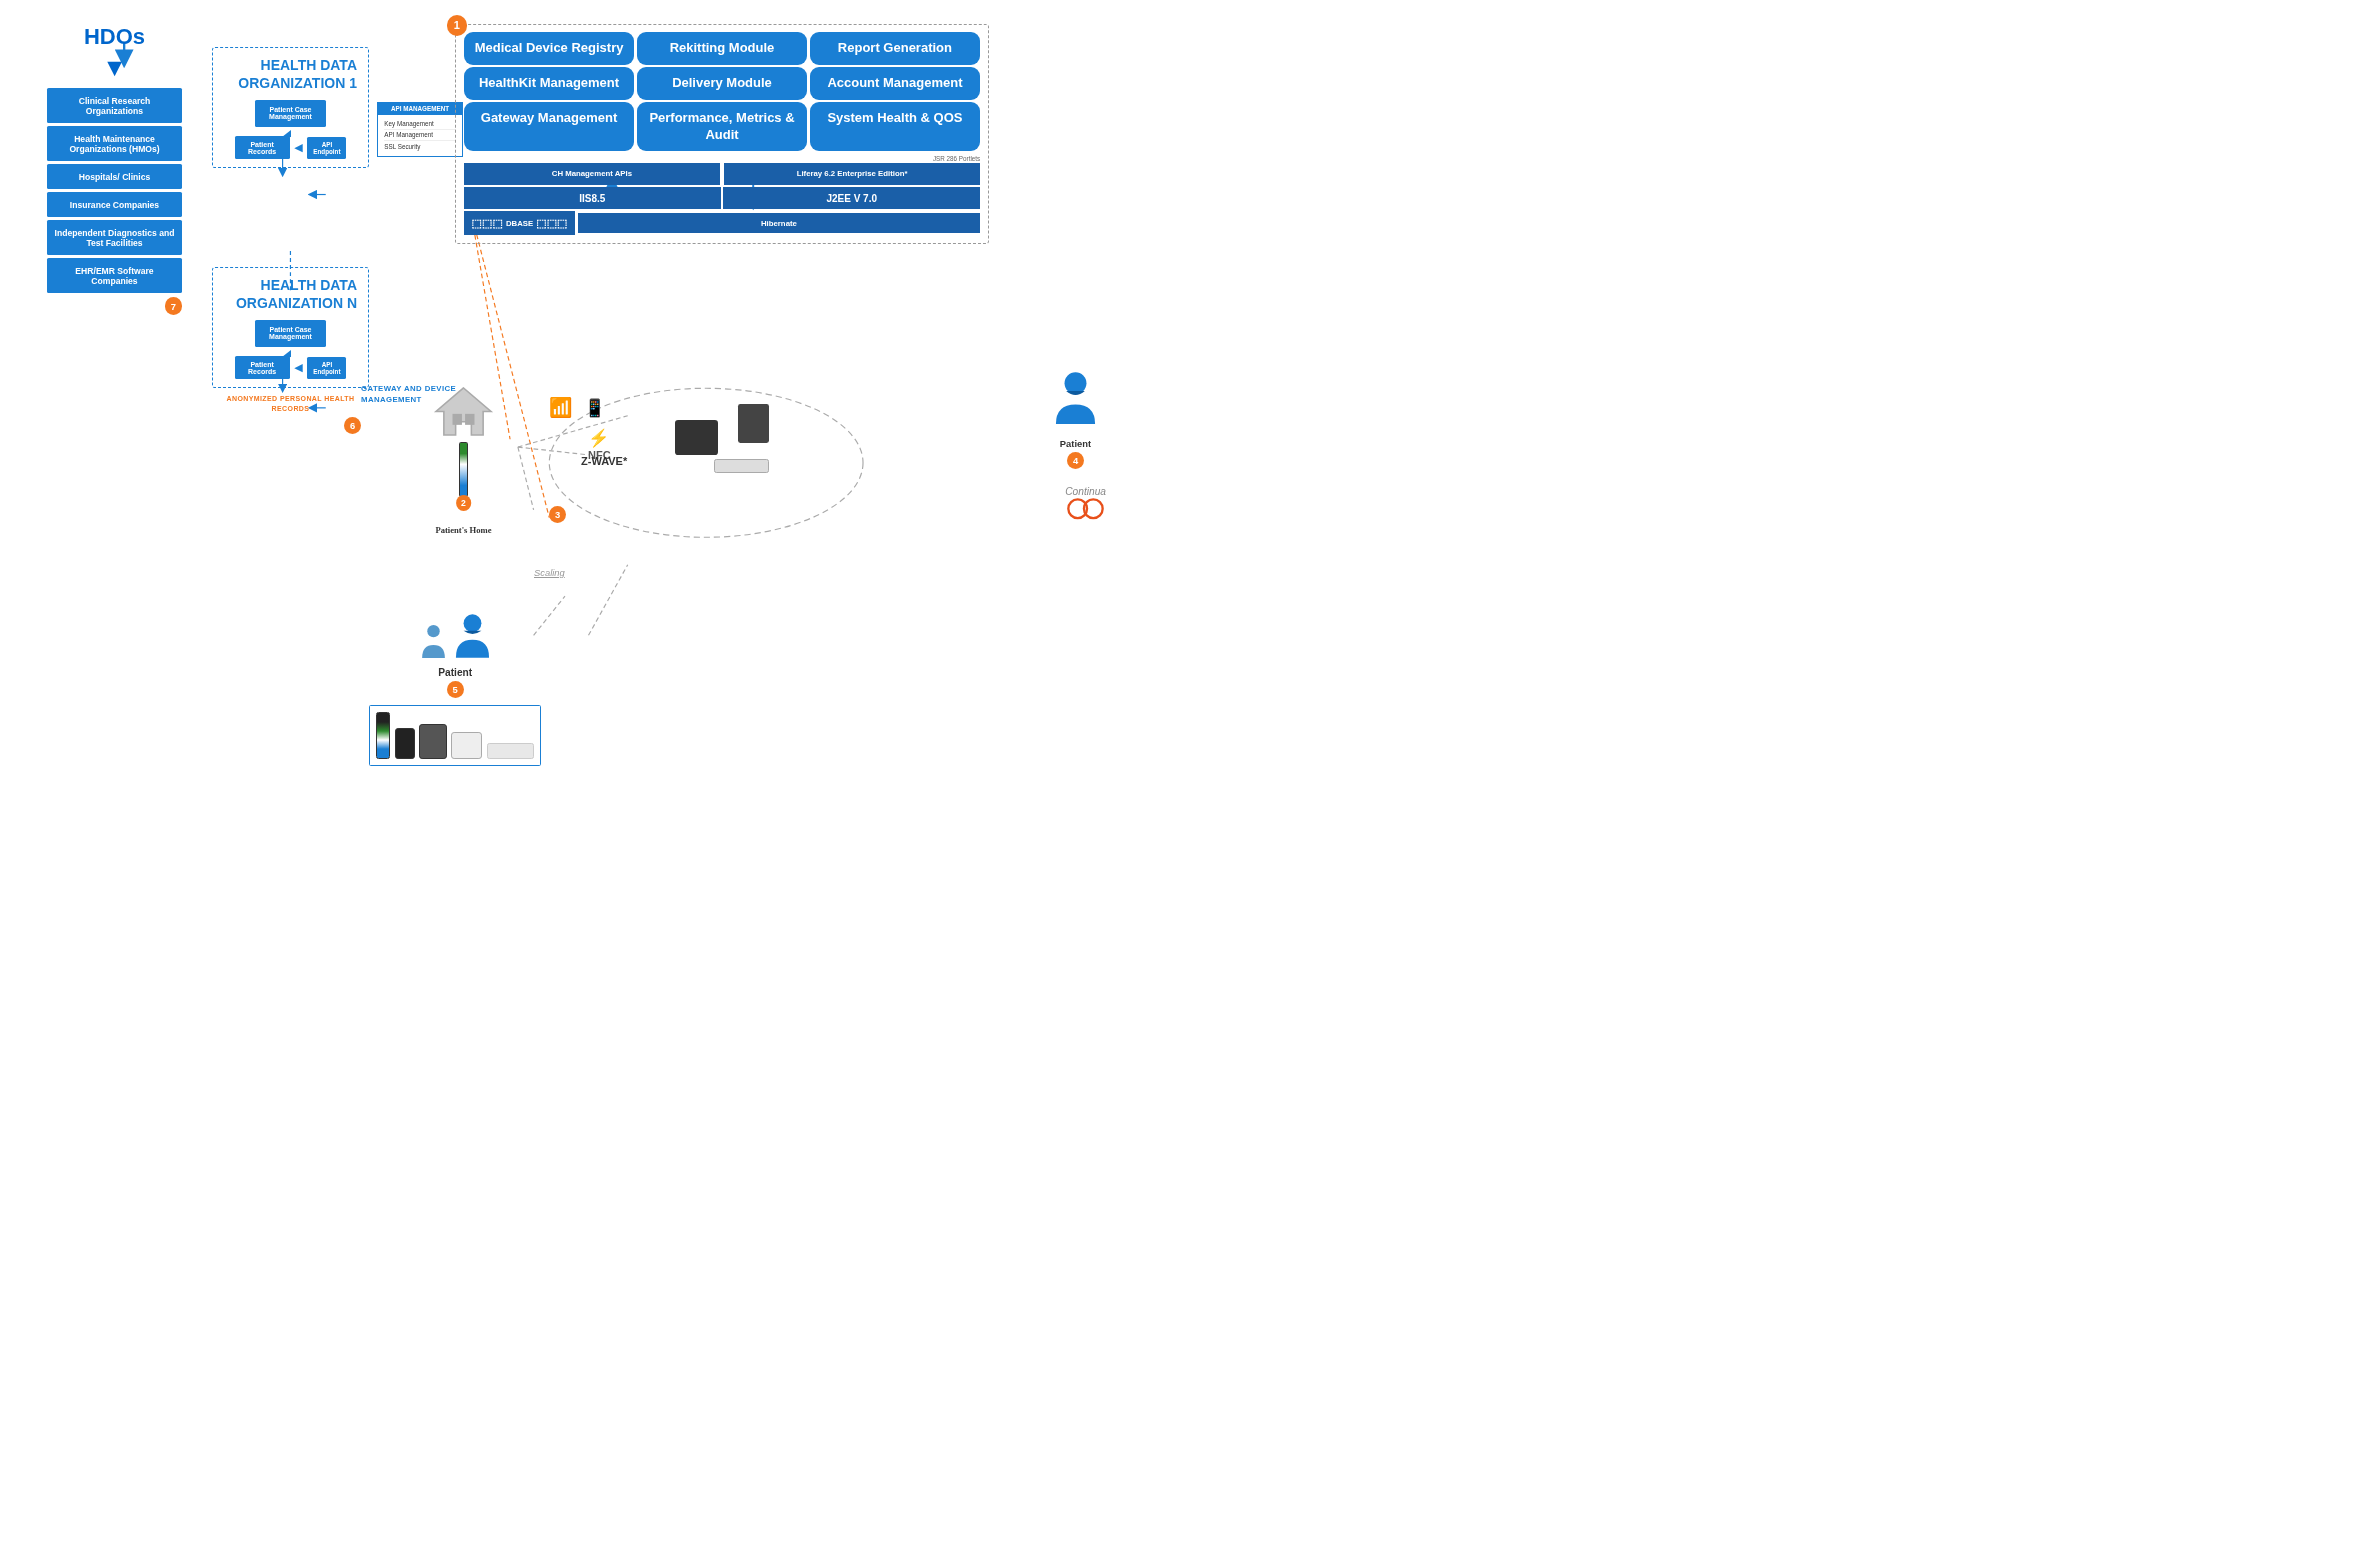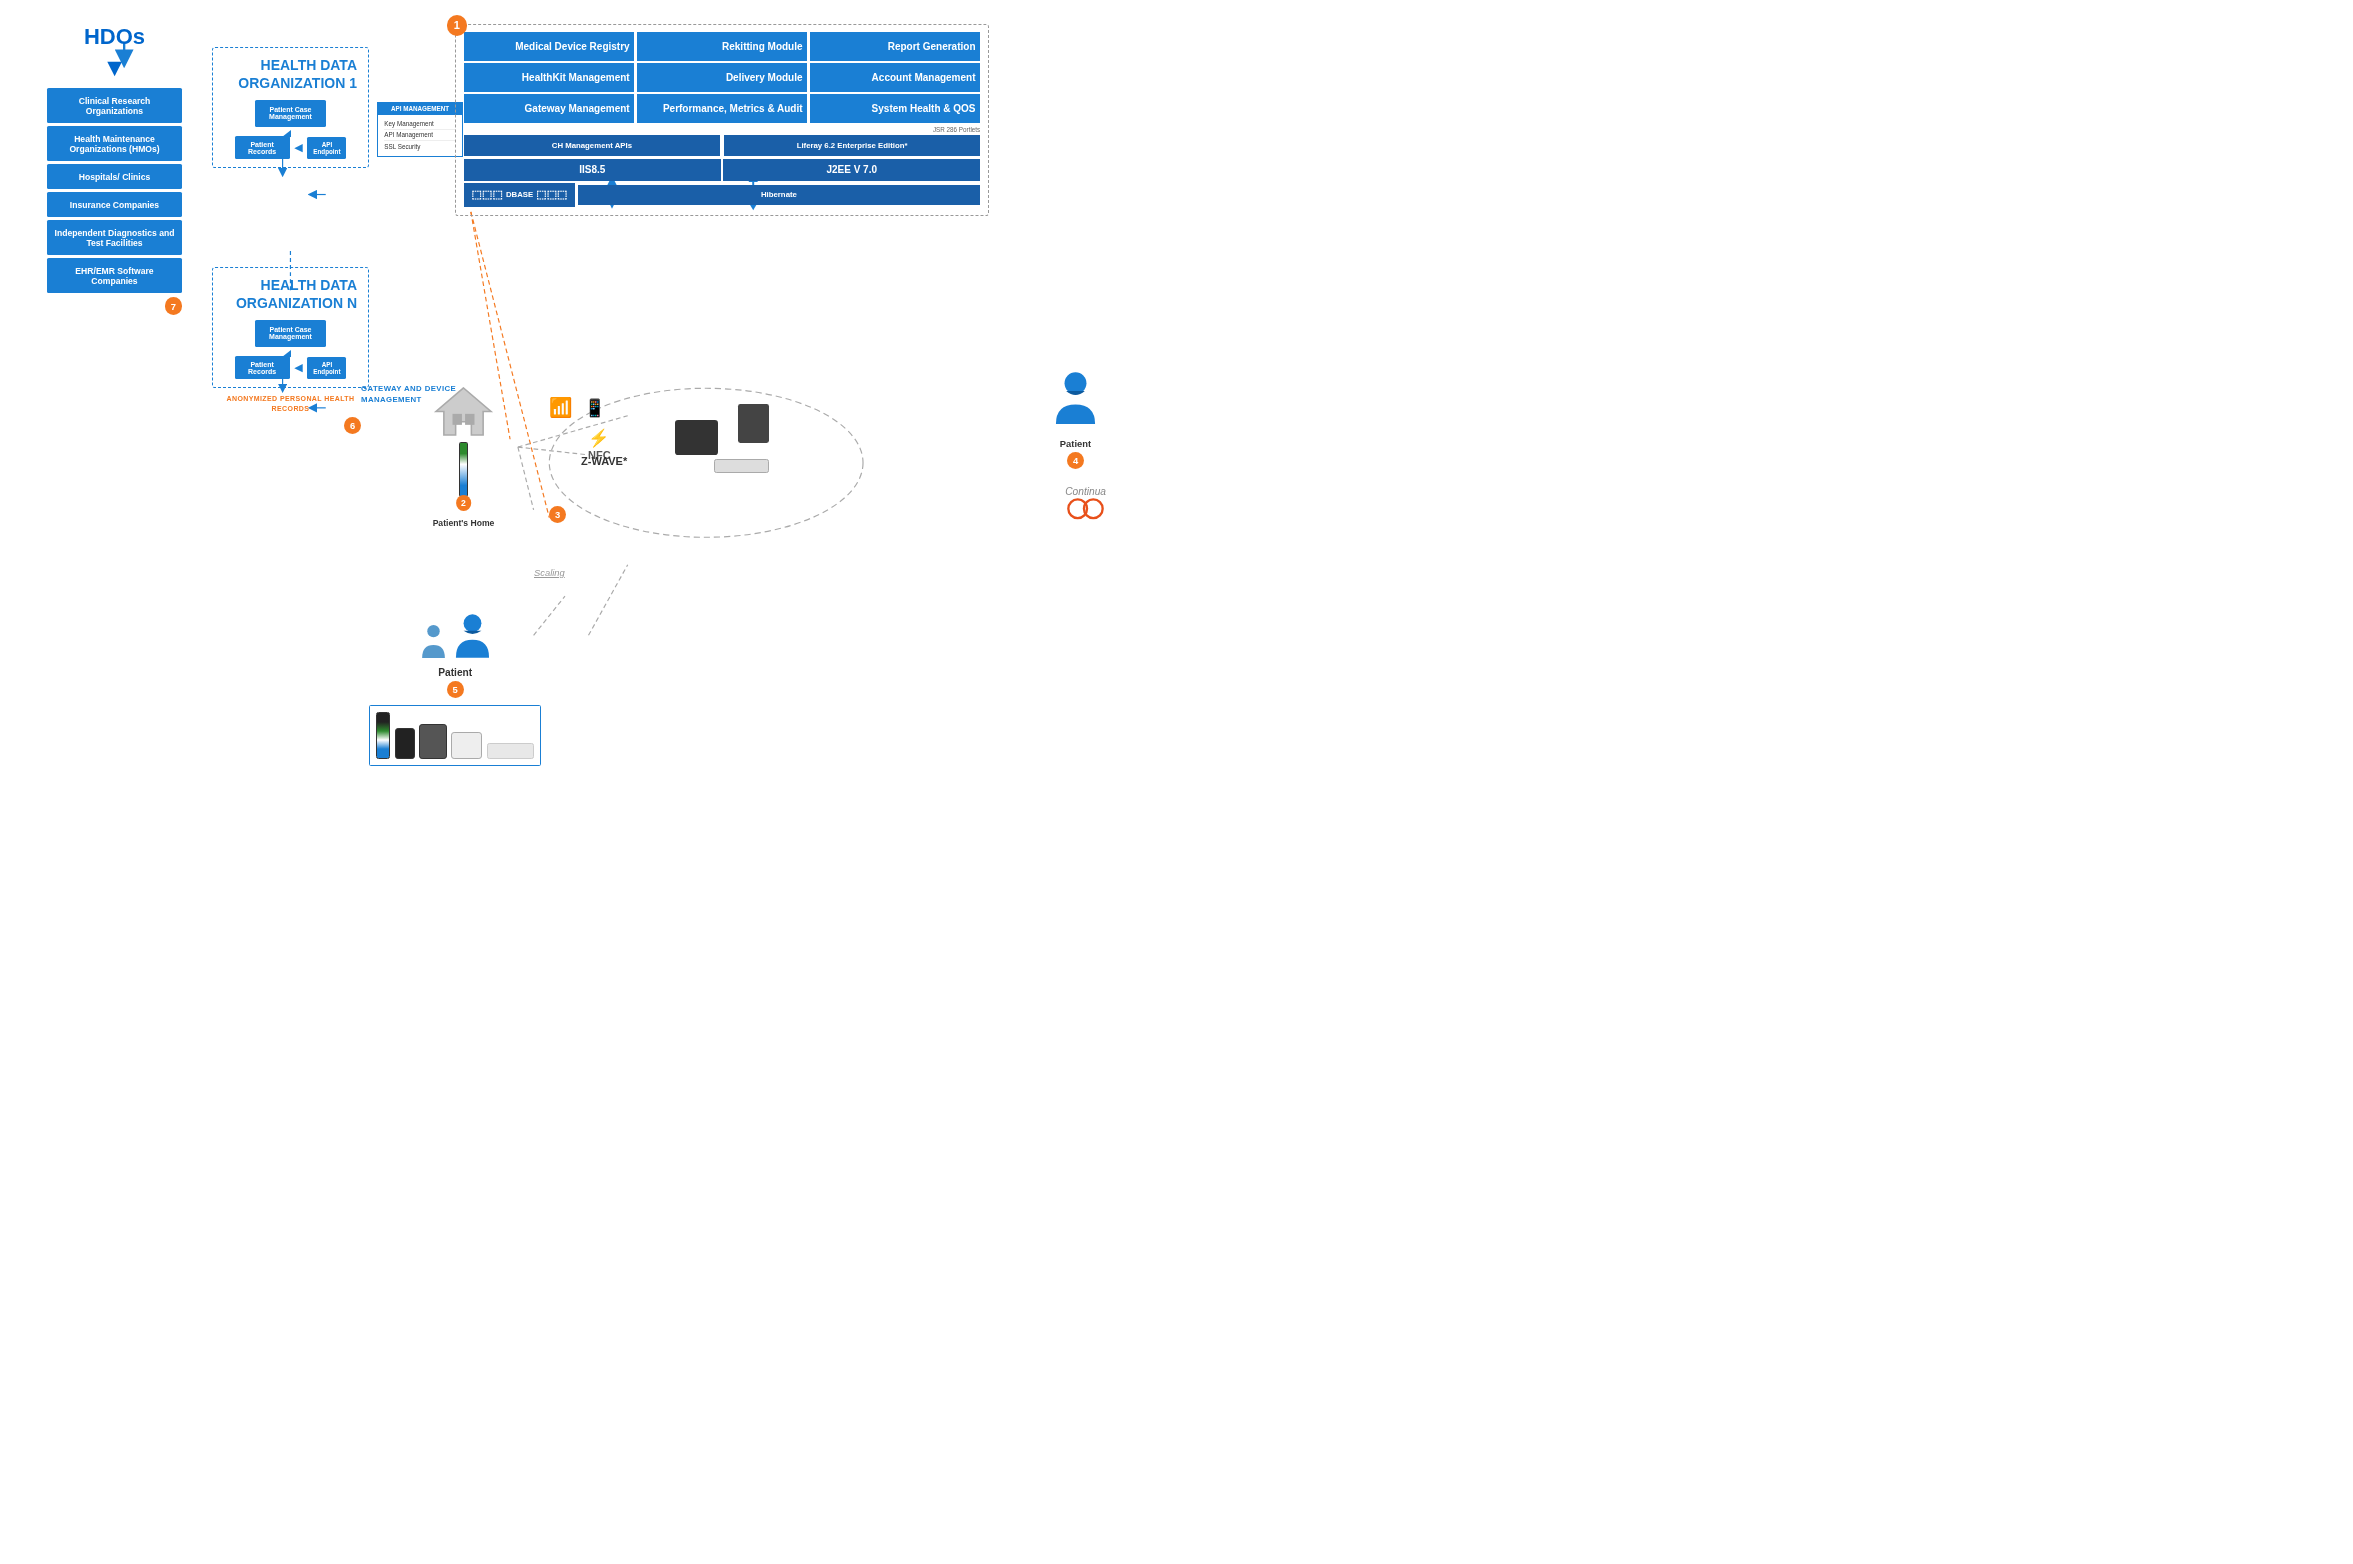--- a/index.html
+++ b/index.html
@@ -131,25 +131,26 @@
     
     .portal-grid {
       display: grid;
       grid-template-columns: repeat(3, 1fr);
       gap: 2.4px;
       margin-bottom: 3.1px;
     }
     .portal-cell {
       background: #1a7fd4;
       color: white;
-      font-size: 10px;
-      font-weight: bold;
-      text-align: right;
+      font-size: 13px;
+      font-weight: bold;
+      text-align: center;
       padding: 7.8px 4.7px;
       line-height: 1.3;
+      border-radius: 9px;
     }
 
     
     .jsr-label {
       font-size: 6.3px;
       color: #666;
       text-align: right;
       margin-bottom: 1.6px;
     }
 
@@ -489,21 +490,21 @@
   <svg width="63" height="55" viewBox="0 0 80 70">
     <polygon points="40,5 5,35 15,35 15,65 30,65 30,48 50,48 50,65 65,65 65,35 75,35" fill="#ccc" stroke="#aaa" stroke-width="2"></polygon>
     <rect x="26" y="38" width="12" height="14" fill="#aaa"></rect>
     <rect x="42" y="38" width="12" height="14" fill="#aaa"></rect>
   </svg>
   
   <div style="position:relative; margin: 0 auto; width:23.5px;">
     <div style="width:9.4px; height:55px; background: linear-gradient(to bottom, #2d8a2d 20%, #ffffff 40%, #1a7fd4 80%); margin:0 auto; border:0.8px solid #333; border-radius:1.6px;"></div>
     <div style="position:absolute; bottom:-14px; left:50%; transform:translateX(-50%); background:#f47920; color:white; border-radius:50%; width:15.7px; height:15.7px; display:flex; align-items:center; justify-content:center; font-size:8.6px; font-weight:bold;">2</div>
   </div>
-  <div class="home-label" style="margin-top:21px;">Patient's Home</div>
+  <div class="home-label" style="margin-top:28px;font-family:Liberation Serif, serif;">Patient's Home</div>
 </div>
 
 <div style="position:absolute; top:396px; left:549px;">
   
   <div style="display:inline-block; text-align:center; margin-right:7.8px;">
     <div style="font-size:19px; color:#1a7fd4;">📶</div>
   </div>
   
   <div style="display:inline-block; text-align:center; margin-right:7.8px;">
     <div style="font-size:17.3px; color:#1a7fd4;">📱</div>

